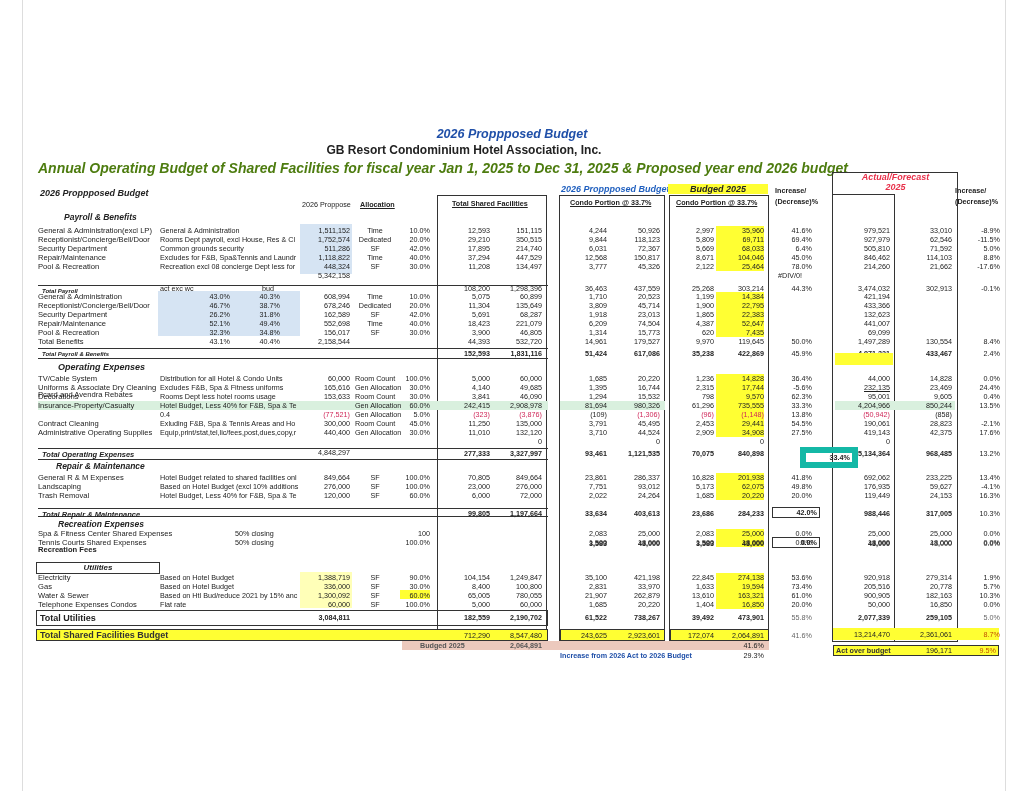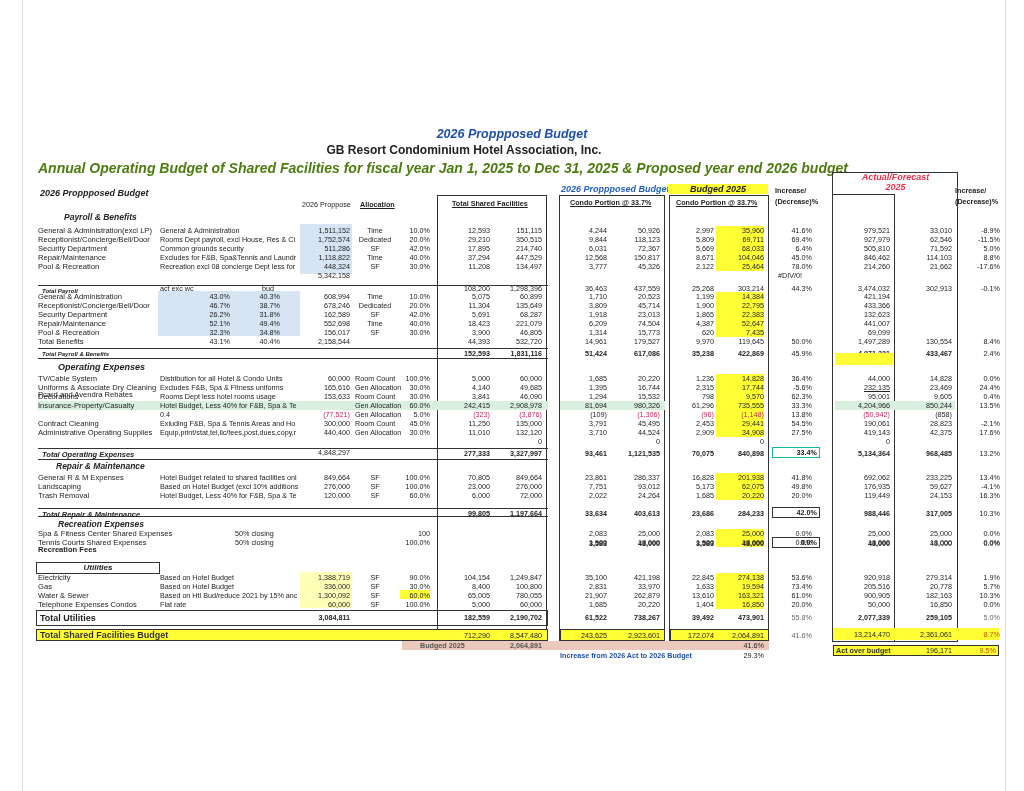--- a/index.html
+++ b/index.html
@@ -372,21 +372,21 @@
 <div class="abs sm r" style="left:716px;top:437px;width:48px;">0</div>
 <div class="abs sm r" style="left:835px;top:437px;width:55px;">0</div>
 
 <div class="abs b i" style="left:42px;top:450px;font-size:7.5px;">Total Operating Expenses</div>
 <div class="abs sm b r" style="left:440px;top:449px;width:50px;">277,333</div>
 <div class="abs sm b r" style="left:492px;top:449px;width:50px;">3,327,997</div>
 <div class="abs sm b r" style="left:562px;top:449px;width:45px;">93,461</div>
 <div class="abs sm b r" style="left:610px;top:449px;width:50px;">1,121,535</div>
 <div class="abs sm b r" style="left:672px;top:449px;width:42px;">70,075</div>
 <div class="abs sm b r" style="left:716px;top:449px;width:48px;">840,898</div>
-<div class="abs sm b r" style="left:772px;top:447px;width:44px;border:1px solid #14b8a6;padding-right:2px;">33.4%</div>
+<div class="abs sm b r" style="left:800px;top:447px;width:44px;border:6px solid #14b8a6;padding-right:2px;">33.4%</div>
 <div class="abs sm b r" style="left:835px;top:449px;width:55px;">5,134,364</div>
 <div class="abs sm b r" style="left:897px;top:449px;width:55px;">968,485</div>
 <div class="abs sm r" style="left:960px;top:449px;width:40px;">13.2%</div>
 
 <div class="abs b i" style="left:56px;top:461px;font-size:8.5px;">Repair &amp; Maintenance</div>
 <div id="repair-rows">
     <div class="abs sm" style="left: 38px; top: 473px; font-size: 7.6px;">General R &amp; M Expenses</div>
     <div class="abs sm" style="left: 160px; top: 473px;">Hotel Budget related to shared facilities onl</div>
     <div class="abs sm r" style="left: 295px; top: 473px; width: 55px;">849,664</div>
     <div class="abs sm c" style="left: 355px; top: 473px; width: 40px;">SF</div>

